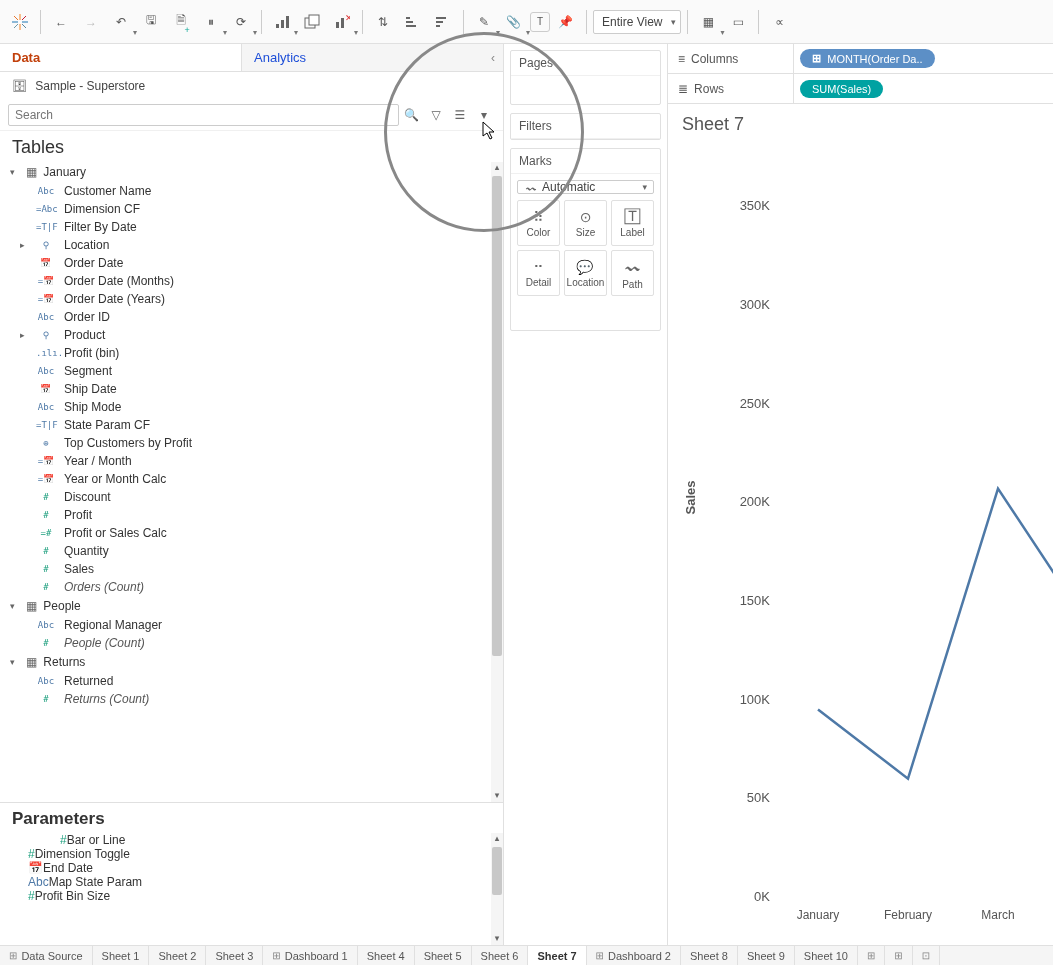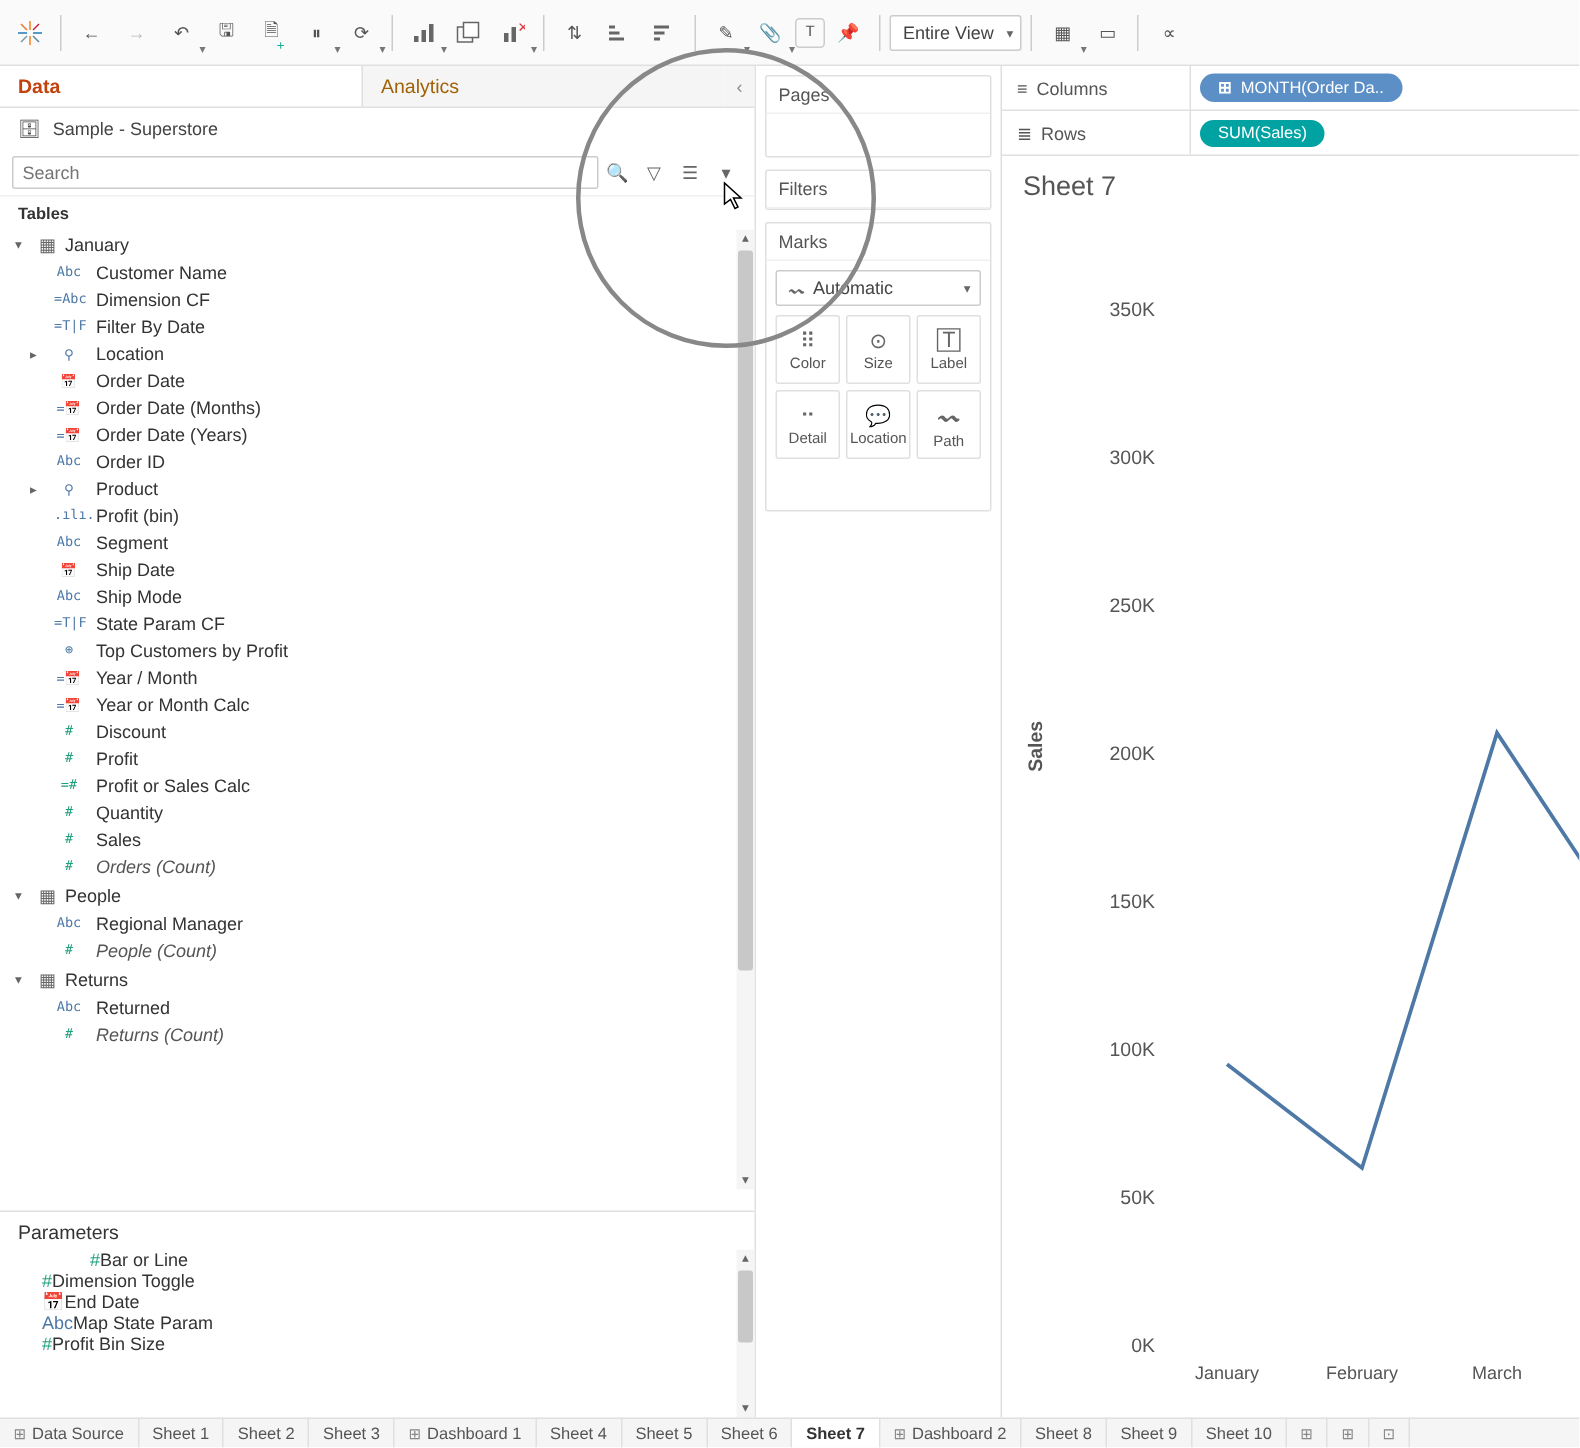--- a/index.html
+++ b/index.html
@@ -21,51 +21,51 @@
   .toolbar{height:44px;border-bottom:1px solid var(--border);display:flex;align-items:center;padding:0 6px;gap:2px;background:#fafafa;}
   .tb-btn{width:28px;height:28px;display:flex;align-items:center;justify-content:center;border-radius:3px;color:#555;position:relative;}
   .tb-sep{width:1px;height:24px;background:var(--border-dark);margin:0 4px;}
   .dd::after{content:"▾";font-size:8px;color:#777;position:absolute;right:-2px;bottom:-1px;}
   .fit-select{border:1px solid var(--border-dark);background:#fff;height:24px;padding:0 18px 0 8px;font-size:12px;color:#444;position:relative;border-radius:2px;display:flex;align-items:center;}
   .fit-select::after{content:"▾";font-size:9px;color:#666;position:absolute;right:5px;}
   
   .main{display:flex;height:calc(100% - 44px - 20px);}
   .left{width:504px;border-right:1px solid var(--border);display:flex;flex-direction:column;}
   .tabs{display:flex;height:28px;}
-  .tabs .tab{flex:1;display:flex;align-items:center;padding:0 12px;border-bottom:1px solid var(--border);font-size:13px;color:#a16207;cursor:pointer;}
+  .tabs .tab{flex:1;display:flex;align-items:center;padding:0 12px;border-bottom:1px solid var(--border);font-size:13px;color:#1d4ed8;cursor:pointer;}
   .tabs .tab.active{font-weight:600;color:#c2410c;}
   .tabs .tab:not(.active){background:#f5f5f5;border-left:1px solid var(--border);}
   .tabs .collapse{width:20px;display:flex;align-items:center;justify-content:center;border-bottom:1px solid var(--border);background:#f5f5f5;color:#888;}
   .datasource{height:28px;display:flex;align-items:center;gap:8px;padding:0 12px;color:#444;}
   .search-row{display:flex;align-items:center;gap:2px;padding:4px 8px;border-bottom:1px solid #f0f0f0;}
   .search-box{flex:1;height:22px;border:1px solid var(--border-dark);border-radius:2px;padding:0 6px;font-size:12px;color:#888;}
   .icon-btn{width:22px;height:22px;display:flex;align-items:center;justify-content:center;color:#666;border-radius:2px;}
-  .tables-label{padding:6px 12px 4px;font-size:11px;font-weight:700;color:#333;}
+  .tables-label{padding:6px 12px 4px;font-size:18px;font-weight:400;color:#333;}
   .tree{flex:1;overflow-y:auto;padding-bottom:8px;position:relative;}
   .tree-scroll{position:relative;}
   .tree .group-head{display:flex;align-items:center;gap:6px;padding:3px 10px;color:#333;font-size:12px;cursor:pointer;}
   .tree .group-head .caret{width:10px;color:#666;font-size:9px;}
   .tree .field{display:flex;align-items:center;gap:8px;padding:2px 10px 2px 36px;color:#333;}
   .tree .field .ftype{width:20px;font-size:9px;text-align:center;font-family:monospace;}
   .ftype.dim{color:#4e79a7;}
   .ftype.meas{color:#1fa07f;}
   .tree .field.italic{font-style:italic;color:#555;}
-  .params-label{border-top:1px solid var(--border);padding:6px 12px 4px;font-size:13px;font-weight:400;}
+  .params-label{border-top:1px solid var(--border);padding:6px 12px 4px;font-size:17px;font-weight:700;}
   .fake-scrollbar{position:absolute;right:0;top:0;width:12px;background:#f5f5f5;display:flex;flex-direction:column;align-items:center;justify-content:space-between;}
   .fake-scrollbar .arrow{font-size:9px;color:#666;height:12px;}
   .fake-scrollbar .thumb{width:10px;background:#c8c8c8;border-radius:2px;}
   
   .middle{width:164px;border-right:1px solid var(--border);display:flex;flex-direction:column;gap:8px;padding:6px;}
   .shelf{border:1px solid var(--border);border-radius:2px;}
   .shelf-title{padding:5px 8px;font-size:12px;color:#555;border-bottom:1px solid #f0f0f0;}
   .shelf-body{min-height:28px;padding:4px;}
   .pill{border-radius:10px;color:#fff;font-size:11px;padding:3px 10px;display:inline-block;max-width:100%;white-space:nowrap;overflow:hidden;text-overflow:ellipsis;}
   .pill.blue{background:var(--pill-blue);}
   .marks-card{border:1px solid var(--border);border-radius:2px;}
-  .mark-select{border:1px solid var(--border-dark);margin:6px;height:24px;display:flex;align-items:center;padding:0 8px;position:relative;font-size:12px;color:#444;border-radius:2px;}
+  .mark-select{border:1px solid var(--border-dark);margin:6px;height:14px;display:flex;align-items:center;padding:0 8px;position:relative;font-size:12px;color:#444;border-radius:2px;}
   .mark-select::before{content:"〰";margin-right:6px;color:#666;font-size:10px;}
   .mark-select::after{content:"▾";position:absolute;right:6px;font-size:9px;color:#666;}
   .mark-grid{display:grid;grid-template-columns:repeat(3,1fr);gap:4px;padding:0 6px 6px;}
   .mark-btn{border:1px solid var(--border);border-radius:2px;height:46px;display:flex;flex-direction:column;align-items:center;justify-content:center;gap:2px;font-size:10px;color:#555;}
   .mark-btn .mi{font-size:14px;color:#666;}
   
   .right{flex:1;display:flex;flex-direction:column;}
   .shelf-row{display:flex;align-items:center;height:30px;border-bottom:1px solid var(--border);}
   .shelf-row-label{width:126px;display:flex;align-items:center;gap:6px;padding:0 10px;color:#555;border-right:1px solid var(--border);height:100%;}
   .shelf-row-body{flex:1;display:flex;align-items:center;padding:0 6px;gap:6px;}

